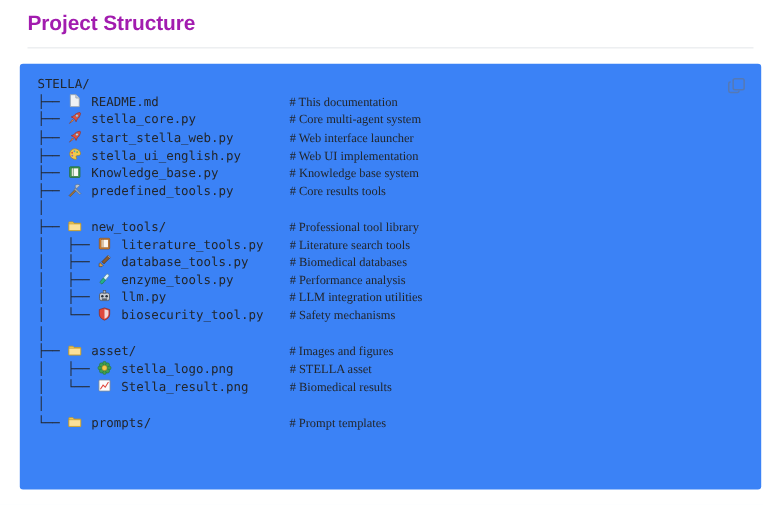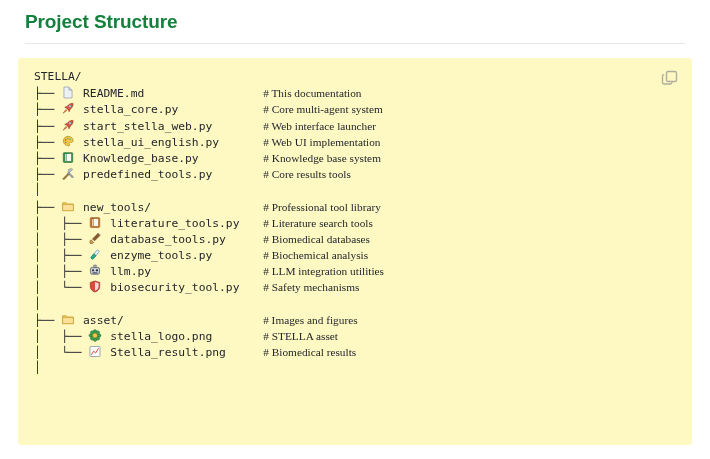--- a/index.html
+++ b/index.html
@@ -20,40 +20,40 @@
     width: 710px;
     height: 459px;
     box-sizing: border-box;
   }
   .page-title {
     position: absolute;
     left: 25px;
     top: 8px;
     font-size: 19px;
     font-weight: bold;
-    color: #15803d;
+    color: #a21caf;
     letter-spacing: -0.1px;
     line-height: 28px;
     font-family: "Liberation Sans", sans-serif;
   }
   .title-rule {
     position: absolute;
     left: 25px;
     top: 43px;
     width: 660px;
     height: 1px;
     background: #e6e8eb;
   }
   .code-card {
     position: absolute;
     left: 18px;
     top: 58px;
     width: 674px;
     height: 387px;
-    background: #fef9c3;
+    background: #3b82f6;
     border-radius: 3px;
     box-sizing: border-box;
     overflow: hidden;
   }
   .copy-btn {
     position: absolute;
     right: 12px;
     top: 10px;
     width: 20px;
     height: 20px;
@@ -144,21 +144,21 @@
               <rect x="4.2" y="3.4" width="2.2" height="9.2" fill="#ecd9bb" stroke="#8a4f15" stroke-width=".5"></rect>
             </svg></span><span class="pre"> </span><span class="nm">literature_tools.py</span><span class="pre" style="display: inline-block; width: 23.88px;"></span><span class="cm"># Literature search tools</span></span><span class="row"><span class="pre">│   ├── </span><span class="ico"><svg viewBox="0 0 16 16">
               <path d="M11.6 1.9 14 4.3l-6.6 6.6-2.4-2.4z" fill="#8a5a2b" stroke="#4e3015" stroke-width=".7"></path>
               <path d="M3.2 9.6l3.2 3.2-1.2 1.2H2v-3.2z" fill="#d8a24a" stroke="#4e3015" stroke-width=".6"></path>
               <path d="M12.2 1.3 14.6 3.7l-.8.8-2.4-2.4z" fill="#c9ced4" stroke="#4e3015" stroke-width=".5"></path>
             </svg></span><span class="pre"> </span><span class="nm">database_tools.py</span><span class="pre" style="display: inline-block; width: 37.46px;"></span><span class="cm"># Biomedical databases</span></span><span class="row"><span class="pre">│   ├── </span><span class="ico"><svg viewBox="0 0 16 16">
               <g transform="rotate(40 8 8)">
                 <rect x="6.4" y="1.4" width="3.4" height="13.2" rx="1.7" fill="#dff3fb" stroke="#5e8ea0" stroke-width=".8"></rect>
                 <path d="M6.4 8.2h3.4v4.7a1.7 1.7 0 0 1-3.4 0z" fill="#23b08b" stroke="#15705a" stroke-width=".7"></path>
               </g>
-            </svg></span><span class="pre"> </span><span class="nm">enzyme_tools.py</span><span class="pre" style="display: inline-block; width: 51.04px;"></span><span class="cm"># Biochemical analysis</span></span><span class="row"><span class="pre">│   ├── </span><span class="ico"><svg viewBox="0 0 16 16">
+            </svg></span><span class="pre"> </span><span class="nm">enzyme_tools.py</span><span class="pre" style="display: inline-block; width: 51.04px;"></span><span class="cm"># Performance analysis</span></span><span class="row"><span class="pre">│   ├── </span><span class="ico"><svg viewBox="0 0 16 16">
               <rect x="2.4" y="4.2" width="11.2" height="8.4" rx="2" fill="#c9ced6" stroke="#4d545c" stroke-width=".9"></rect>
               <rect x="6.6" y="1.3" width="2.8" height="2.9" fill="#b0b7c0" stroke="#4d545c" stroke-width=".7"></rect>
               <circle cx="5.6" cy="7.8" r="1.4" fill="#27303a"></circle>
               <circle cx="10.4" cy="7.8" r="1.4" fill="#27303a"></circle>
               <rect x="5" y="10.4" width="6" height="1.2" fill="#27303a"></rect>
             </svg></span><span class="pre"> </span><span class="nm">llm.py</span><span class="pre" style="display: inline-block; width: 112.15px;"></span><span class="cm"># LLM integration utilities</span></span><span class="row"><span class="pre">│   └── </span><span class="ico"><svg viewBox="0 0 16 16">
               <path d="M8 1.2 13.8 3v5c0 3.4-2.4 5.6-5.8 6.8C4.6 13.6 2.2 11.4 2.2 8V3z" fill="#e0483c" stroke="#8a2a21" stroke-width=".8"></path>
               <path d="M8 2.6 12.4 4v4c0 2.6-1.8 4.4-4.4 5.3z" fill="#f4f6f8" opacity=".82"></path>
             </svg></span><span class="pre"> </span><span class="nm">biosecurity_tool.py</span><span class="pre" style="display: inline-block; width: 23.88px;"></span><span class="cm"># Safety mechanisms</span></span><span class="row"><span class="pre">│</span></span><span class="row"><span class="pre">├── </span><span class="ico"><svg viewBox="0 0 16 16">
               <path d="M1.4 3.4h4.6l1.3 1.5h7.3v8.2H1.4z" fill="#f3cb63" stroke="#c49a26" stroke-width=".9"></path>
@@ -171,16 +171,19 @@
                 <ellipse cx="12.8" cy="8" rx="2.6" ry="2.2"></ellipse>
                 <ellipse cx="4.6" cy="4.6" rx="2.3" ry="2.3"></ellipse>
                 <ellipse cx="11.4" cy="11.4" rx="2.3" ry="2.3"></ellipse>
                 <ellipse cx="11.4" cy="4.6" rx="2.3" ry="2.3"></ellipse>
                 <ellipse cx="4.6" cy="11.4" rx="2.3" ry="2.3"></ellipse>
               </g>
               <circle cx="8" cy="8" r="2.9" fill="#f2c84b" stroke="#9c7b1d" stroke-width=".6"></circle>
             </svg></span><span class="pre"> </span><span class="nm">stella_logo.png</span><span class="pre" style="display: inline-block; width: 51.04px;"></span><span class="cm"># STELLA asset</span></span><span class="row"><span class="pre">│   └── </span><span class="ico"><svg viewBox="0 0 16 16">
               <rect x="1.8" y="1.8" width="12.4" height="12.4" rx="1" fill="#fbfcfd" stroke="#7e8a96" stroke-width=".9"></rect>
               <path d="M3.4 12.1 6.4 7.6l2.4 2.2 3.6-5.8" fill="none" stroke="#e0483c" stroke-width="1.2"></path>
-            </svg></span><span class="pre"> </span><span class="nm">Stella_result.png</span><span class="pre" style="display: inline-block; width: 37.46px;"></span><span class="cm"># Biomedical results</span></span><span class="row"><span class="pre">│</span></span></div>
+            </svg></span><span class="pre"> </span><span class="nm">Stella_result.png</span><span class="pre" style="display: inline-block; width: 37.46px;"></span><span class="cm"># Biomedical results</span></span><span class="row"><span class="pre">│</span></span><span class="row"><span class="pre">└── </span><span class="ico"><svg viewBox="0 0 16 16">
+              <path d="M1.4 3.4h4.6l1.3 1.5h7.3v8.2H1.4z" fill="#f3cb63" stroke="#c49a26" stroke-width=".9"></path>
+              <path d="M1.4 5.6h13.2v7.5H1.4z" fill="#fbe09a" stroke="#c49a26" stroke-width=".8"></path>
+            </svg></span><span class="pre"> </span><span class="nm">prompts/</span><span class="pre" style="display: inline-block; width: 125.73px;"></span><span class="cm"># Prompt templates</span></span></div>
 
   </div>
 </div>
 
 </body></html>

